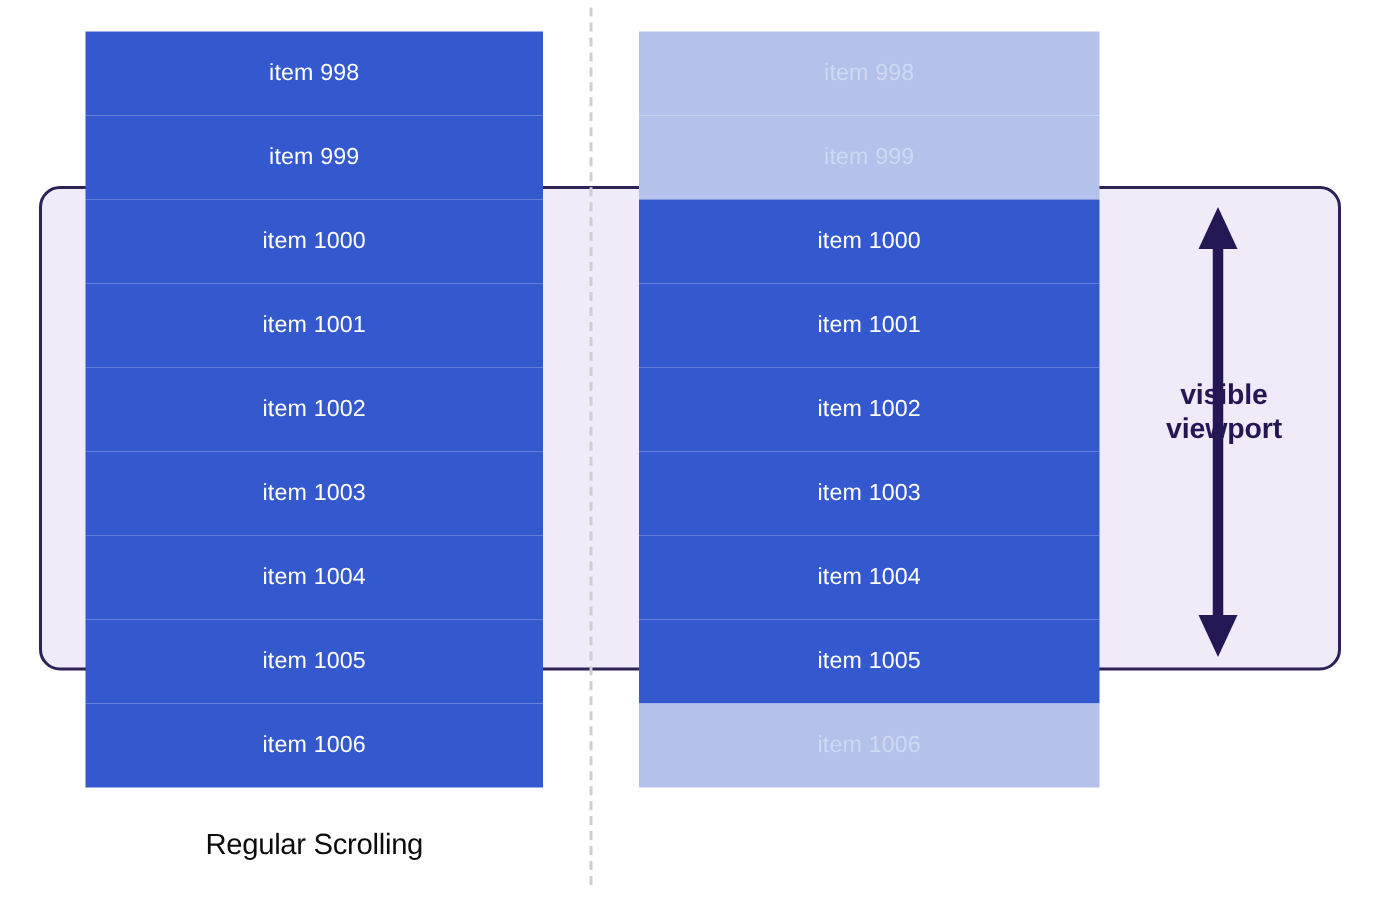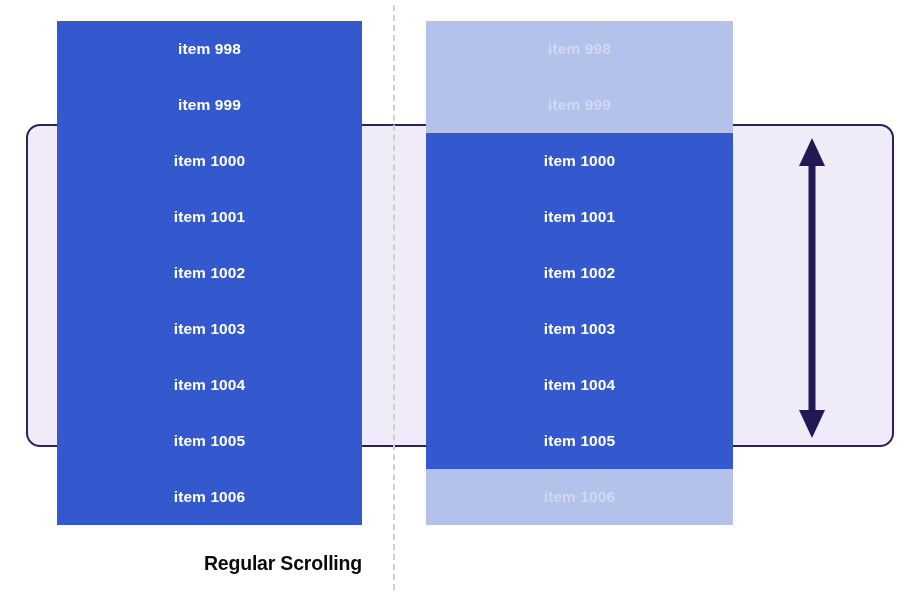--- a/index.html
+++ b/index.html
@@ -58,21 +58,20 @@
     left: 0;
     width: 100%;
     height: 56px;
     box-sizing: border-box;
     display: flex;
     align-items: center;
     justify-content: center;
     font-size: 15.5px;
     letter-spacing: 0.1px;
     color: #ffffff;
-    font-weight: bold;
   }
   .row-item.solid  { background: #3459ce; }
   .row-item.faded  { background: #b3c1eb; color: #cfd9f2; }
 
   
   #viewport-arrow {
     position: absolute;
     left: 798px;
     top: 136px;
     width: 28px;
@@ -92,23 +91,23 @@
     z-index: 5;
     letter-spacing: -0.1px;
   }
   #viewport-caption span { display: block; }
 
   
   .column-caption {
     position: absolute;
     top: 552px;
     font-size: 19.5px;
-    font-weight: bold;
+    font-weight: normal;
     color: #0b0b0b;
-    text-align: right;
+    text-align: center;
     letter-spacing: -0.2px;
     z-index: 3;
   }
   #caption-regular     { left: 57px;  width: 305px; }
   #caption-virtualized { left: 426px; width: 307px; }
 </style>
 </head>
 <body>
 
 <div id="canvas">
@@ -139,16 +138,20 @@
       <div class="row-item solid" style="top: 413px;">item 1005</div>
       <div class="row-item faded" style="top: 469px;">item 1006</div>
     </div>
 
   <svg id="viewport-arrow" viewBox="0 0 28 304">
     <line x1="14" y1="22" x2="14" y2="282" stroke="#241854" stroke-width="7"></line>
     <polygon points="14,2 27,30 1,30" fill="#241854"></polygon>
     <polygon points="14,302 27,274 1,274" fill="#241854"></polygon>
   </svg>
 
+  <div id="viewport-caption">
+    <span>visible</span>
+    <span>viewport</span>
+  </div>
 
   <div class="column-caption" id="caption-regular">Regular Scrolling</div>
 
 </div>
 
 </body></html>

